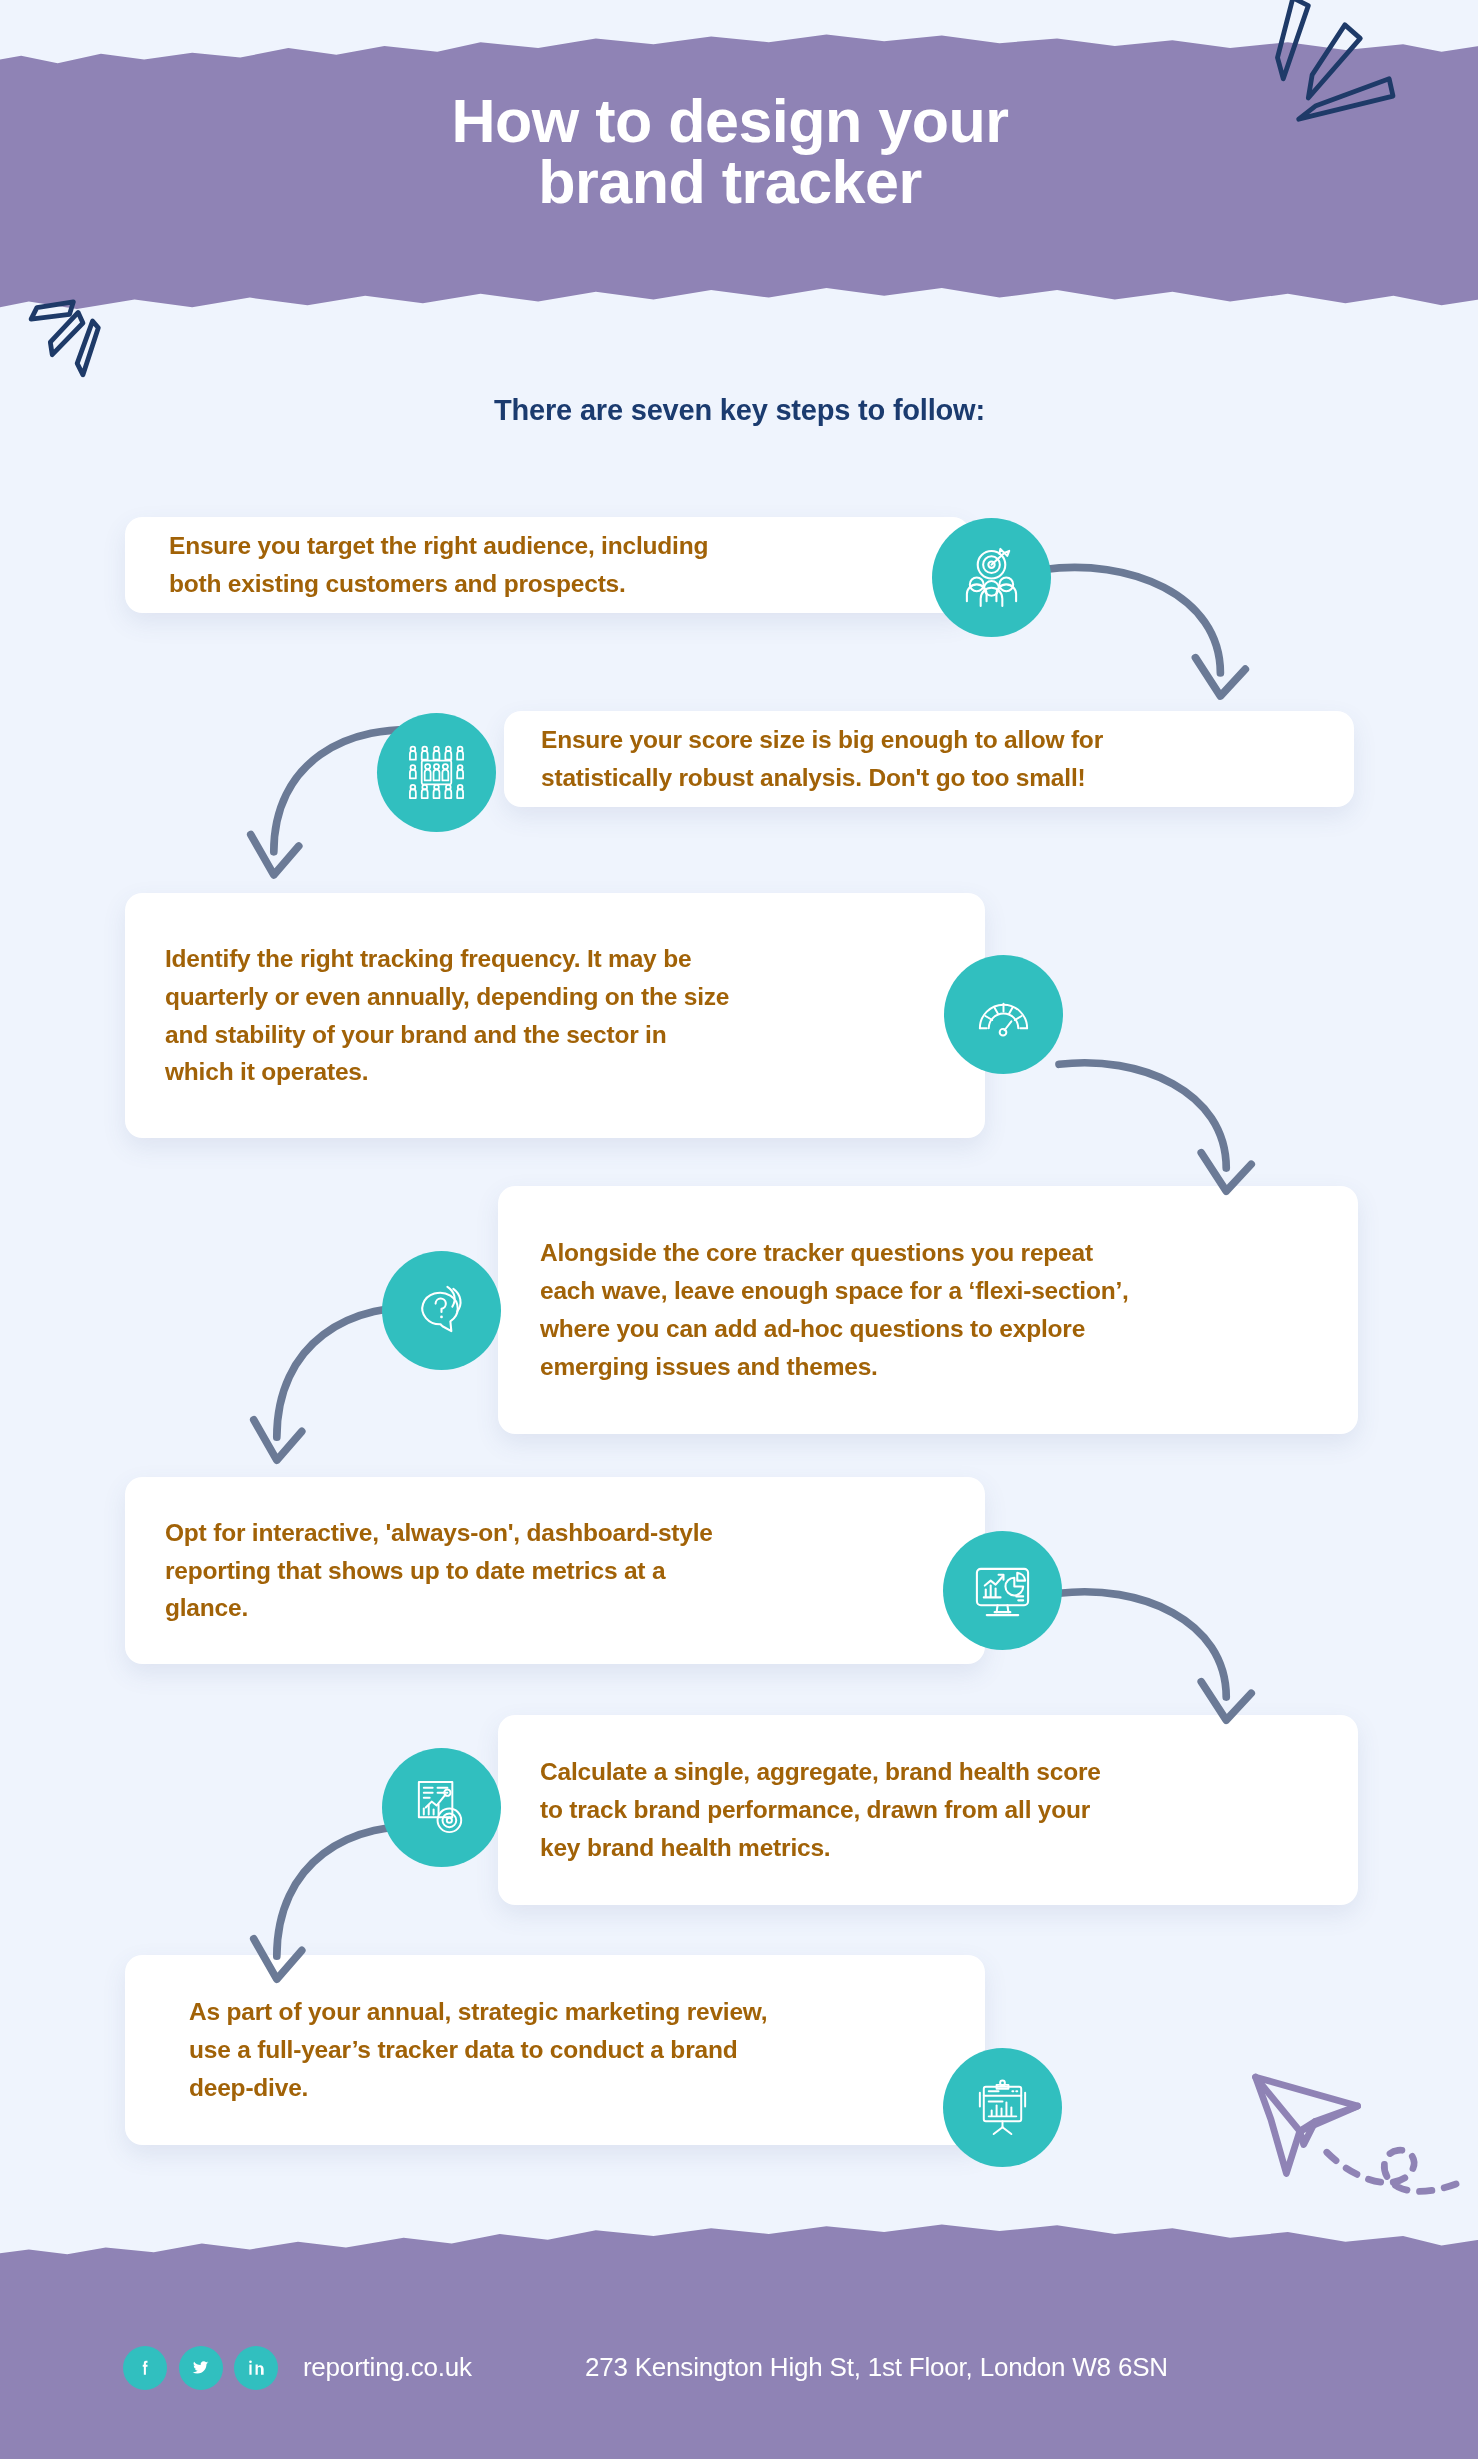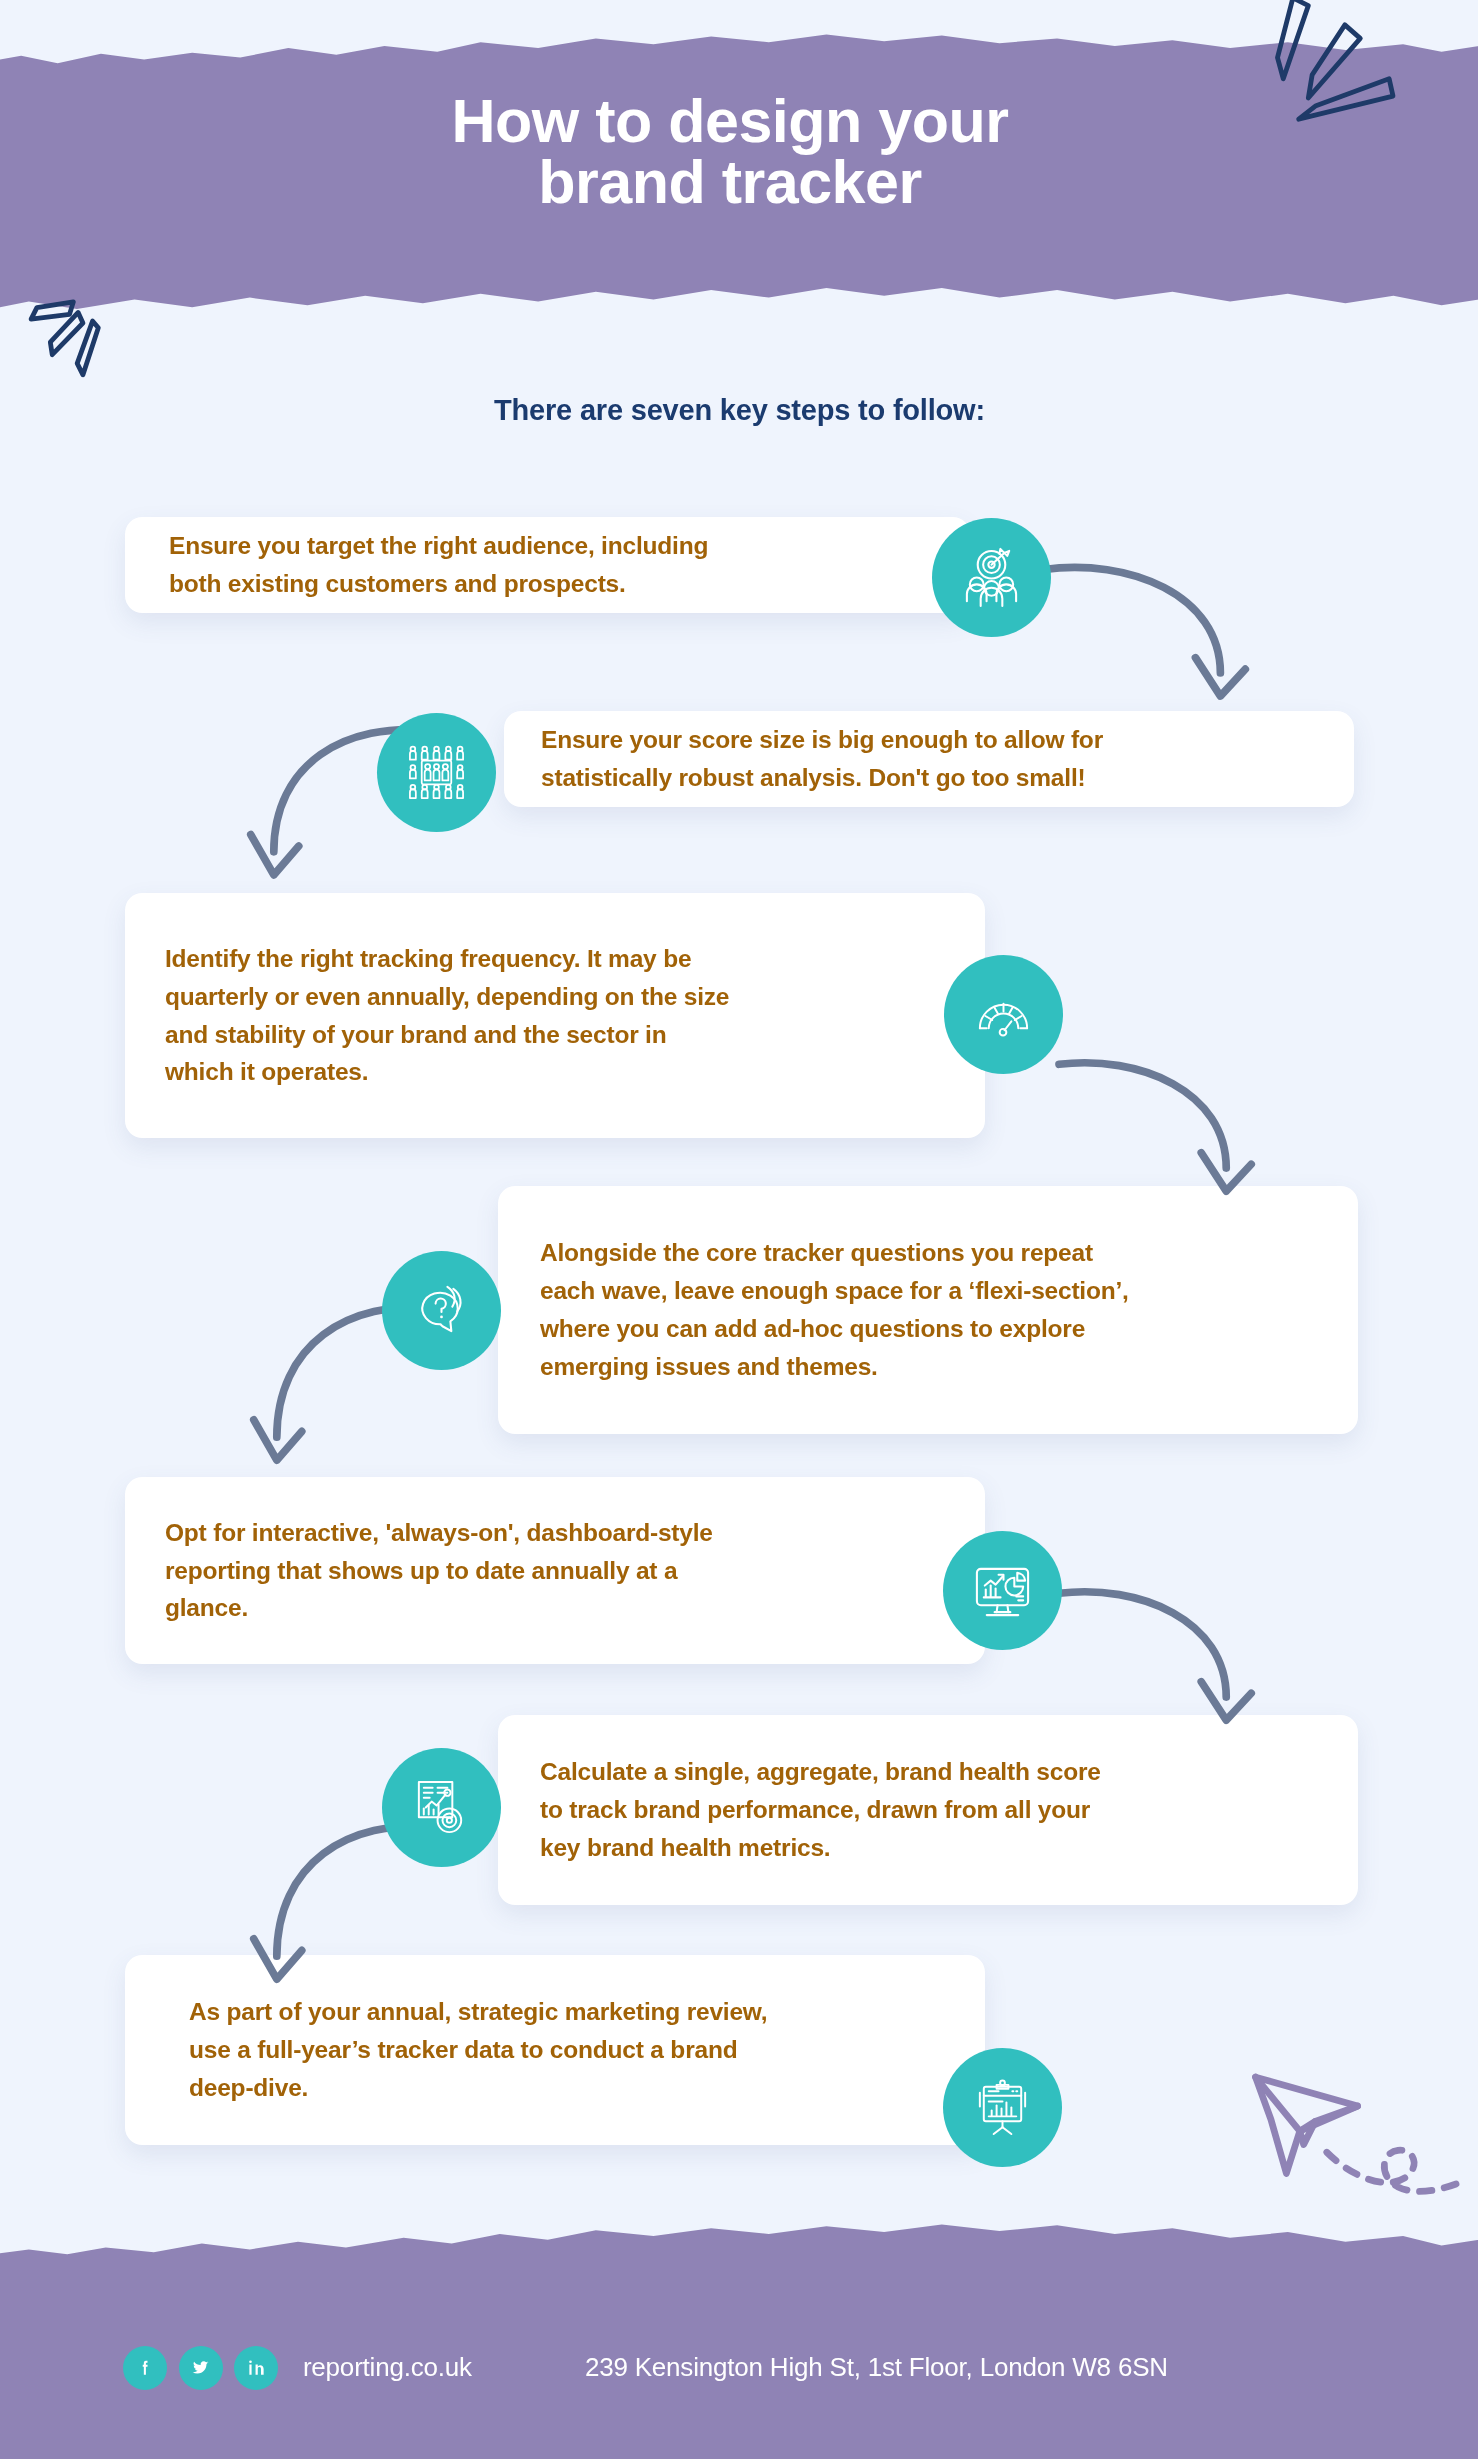--- a/index.html
+++ b/index.html
@@ -343,21 +343,21 @@
           <path d="M31,46 a18,16 0 1 1 10,-3 l1,10 -9,-5 a20,20 0 0 1 -2,-2 z"></path>
           <path d="M26,25 a5.2,5.2 0 1 1 6,5.2 v3.4"></path>
           <circle cx="32" cy="38.5" r="1.4" fill="#ffffff" stroke="none"></circle>
         </svg>
       </div>
     </div>
 
     <div class="step">
       <div class="card" style="left:125px; top:1477px; width:860px; height:187px; padding:0 40px;">
         <div class="card-text">Opt for interactive, 'always-on', dashboard-style
-reporting that shows up to date annually at a
+reporting that shows up to date metrics at a
 glance.</div>
       </div>
       <div class="icon-bubble" style="left:943px; top:1531px;">
         <svg viewBox="0 0 64 64" fill="none" stroke="#ffffff" stroke-width="2.1" stroke-linecap="round" stroke-linejoin="round" xmlns="http://www.w3.org/2000/svg">
           <rect x="6" y="10" width="52" height="37" rx="4"></rect>
           <path d="M24,54 h16"></path>
           <path d="M27,47 l-1,7"></path>
           <path d="M37,47 l1,7"></path>
           <path d="M16,57 h32"></path>
           <path d="M13,39 h17"></path>
@@ -465,17 +465,17 @@
           <path d="M22 5.9c-.7.3-1.5.5-2.3.6.8-.5 1.5-1.3 1.8-2.2-.8.5-1.6.8-2.5 1a4 4 0 0 0-6.8 3.6A11.3 11.3 0 0 1 3.9 4.6a4 4 0 0 0 1.2 5.3c-.6 0-1.2-.2-1.8-.5a4 4 0 0 0 3.2 3.9c-.6.2-1.2.2-1.8.1a4 4 0 0 0 3.7 2.8A8 8 0 0 1 2 17.9a11.3 11.3 0 0 0 6.1 1.8c7.4 0 11.4-6.1 11.4-11.4v-.5c.8-.6 1.5-1.3 2-2z"></path>
         </svg>
       </a>
       <a class="social-dot">
         <svg viewBox="0 0 24 24" xmlns="http://www.w3.org/2000/svg">
           <path d="M5.8 8.3H3V21h2.8V8.3zM4.4 3A1.7 1.7 0 1 0 4.4 6.4 1.7 1.7 0 0 0 4.4 3zM21 14c0-3.3-1.8-4.9-4.2-4.9-1.9 0-2.8 1.1-3.2 1.8V8.3H10.8c0 .8 0 12.7 0 12.7h2.8v-7.1c0-.4 0-.8.1-1 .3-.8.9-1.5 2-1.5 1.4 0 2 1.1 2 2.7V21H21v-7z"></path>
         </svg>
       </a>
     </div>
     <div class="footer-site">reporting.co.uk</div>
-    <div class="footer-address">239 Kensington High St, 1st Floor, London W8 6SN</div>
+    <div class="footer-address">273 Kensington High St, 1st Floor, London W8 6SN</div>
   </div>
 
 </div>
 
 
 </body></html>

